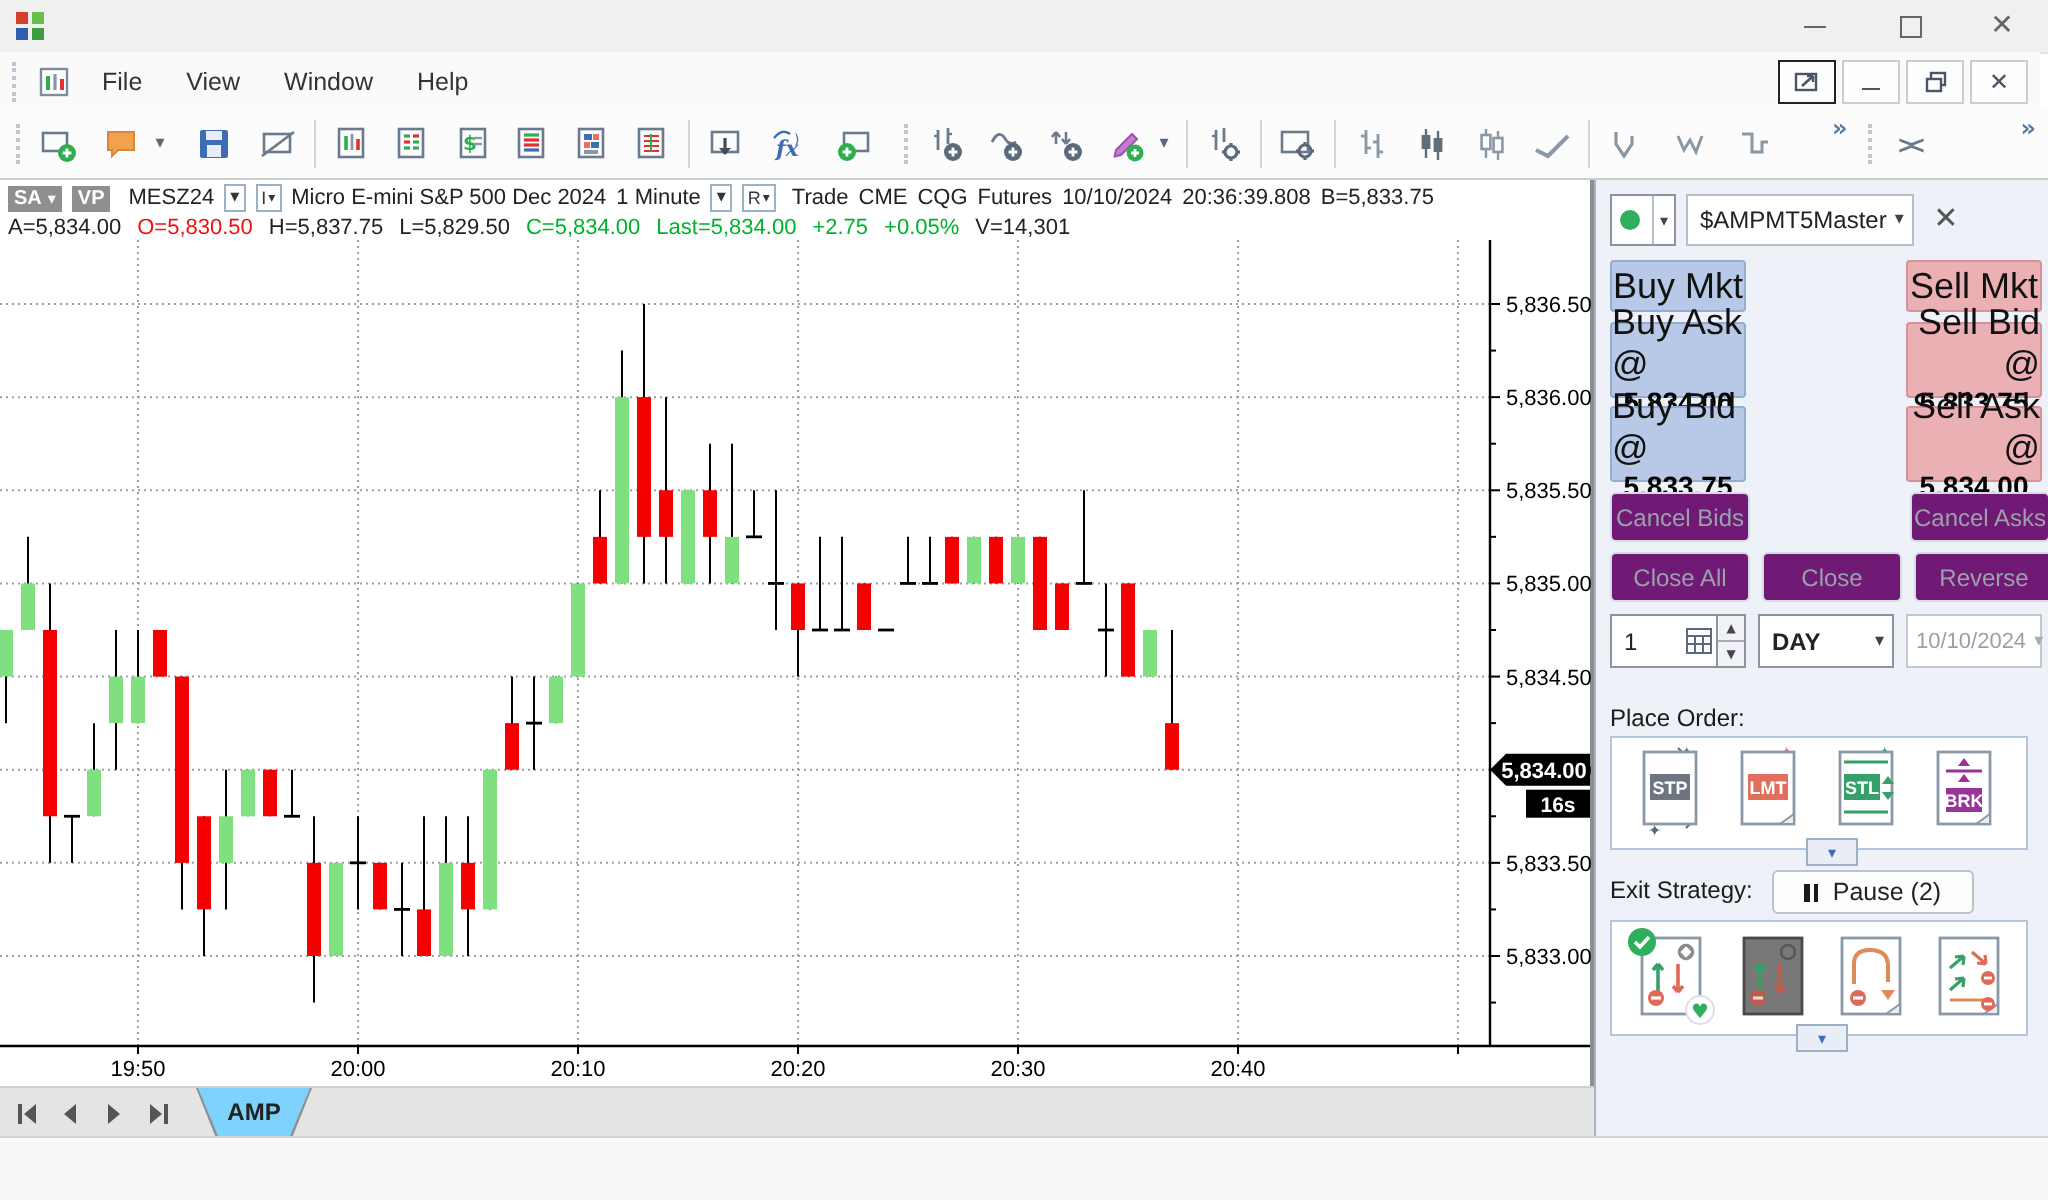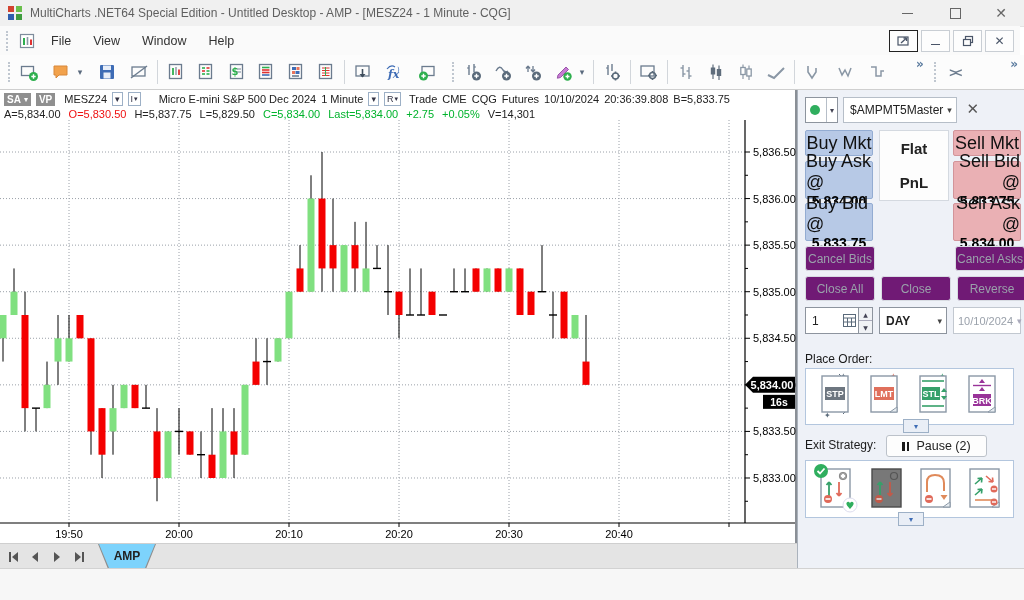--- a/index.html
+++ b/index.html
@@ -76,21 +76,20 @@
 
 <div id="app">
 
   <div id="titlebar">
     <span id="mc-logo">
       <i style="background:#d2422f"></i>
         <i style="background:#6abf4b"></i>
       <i style="background:#2f5fae"></i>
         <i style="background:#3f9d3f"></i>
     </span>
-    <span id="title-text">MultiCharts .NET64 Special Edition - Untitled Desktop - AMP - [MESZ24 - 1 Minute - CQG]</span>
     <span class="wbtn" style="right:96px">
         <span class="minline"></span>
       </span>
     <span class="wbtn" style="right:48px">
         <span class="maxbox"></span>
       </span>
     <span class="wbtn glyph" style="right:2px;font-size:14px">✕</span>
   </div>
 
   <div id="menubar">
@@ -367,21 +366,21 @@
           <span>SA</span>
           <span class="ccar glyph">▾</span>
         </span>
       <span class="chip">VP</span>
       <span style="margin-left:4px">MESZ24</span>
       <span class="hbtn glyph">▾</span>
       <span class="hbtn">
           <span>I</span>
           <span class="glyph" style="font-size:7px;margin-left:1px">▾</span>
         </span>
-      <span style="margin-left:13px">Micro E-mini S&amp;P 500 Dec 2024</span>
+      <span style="margin-left:0">Micro E-mini S&amp;P 500 Dec 2024</span>
       <span>1 Minute</span>
       <span class="hbtn glyph">▾</span>
       <span class="hbtn">
           <span>R</span>
           <span class="glyph" style="font-size:7px;margin-left:1px">▾</span>
         </span>
       <span style="margin-left:3px">Trade</span>
       <span>CME</span>
       <span>CQG</span>
       <span>Futures</span>
@@ -611,24 +610,20 @@
     </div>
     <div class="prow" style="top:40px;height:26px">
       <span class="pbtn buy w1">
           <span class="lbl12">Buy Mkt</span>
         </span>
       <span style="width:68px"></span>
       <span class="pbtn sell w2">
           <span class="lbl12">Sell Mkt</span>
         </span>
     </div>
-    <div id="flatpnl">
-      <div>Flat</div>
-      <div>PnL</div>
-    </div>
     <div class="prow" style="top:71px;height:38px">
       <span class="pbtn buy w1">
         <span class="lbl12">Buy Ask @</span>
           <span class="big">5,834.00</span>
       </span>
       <span style="width:68px"></span>
       <span class="pbtn sell w2">
         <span class="lbl12">Sell Bid @</span>
           <span class="big">5,833.75</span>
       </span>

